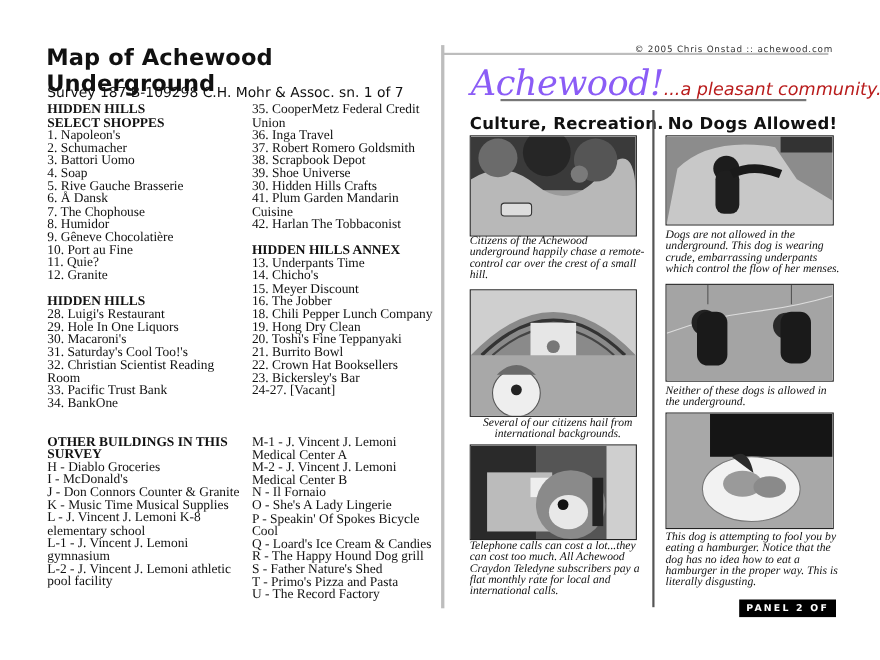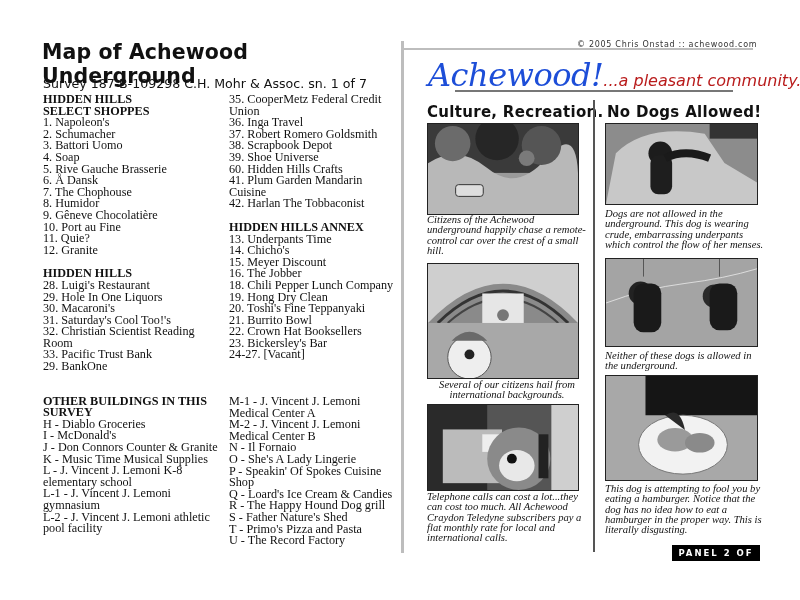--- a/index.html
+++ b/index.html
@@ -14,21 +14,21 @@
   .col-a { left: 43px; top: 94px; width: 180px; }
   .col-b { left: 229px; top: 94px; width: 168px; }
   .sec-head { font-weight: bold; font-size: 12.2px; line-height: 11.6px; }
   .gap { height: 12px; }
   .gap-lg { height: 23px; }
   .item { display: block; }
   .vrule-left { position: absolute; left: 401px; top: 41px; width: 3px; height: 512px; background: #bdbdbd; }
   .top-rule { position: absolute; left: 403px; top: 48px; width: 350px; height: 2px; background: #bdbdbd; }
   .copyright { position: absolute; left: 577px; top: 40px; font-family: "DejaVu Sans", sans-serif; font-size: 8px; letter-spacing: 0.7px; color: #333; white-space: nowrap; }
   .brand { position: absolute; left: 428px; top: 56px; white-space: nowrap; }
-  .brand-big { font-family: "DejaVu Serif", serif; font-style: italic; font-size: 32px; color: #1d4ed8; font-weight: normal; letter-spacing: -0.5px; }
+  .brand-big { font-family: "DejaVu Serif", serif; font-style: italic; font-size: 32px; color: #8b5cf6; font-weight: normal; letter-spacing: -0.5px; }
   .brand-small { font-family: "DejaVu Sans", sans-serif; font-style: italic; font-size: 16px; color: #b91c1c; }
   .brand-underline { position: absolute; left: 455px; top: 90px; width: 278px; height: 2px; background: #777; }
   .col-head { position: absolute; font-family: "DejaVu Sans", sans-serif; font-weight: bold; font-size: 15px; color: #111; white-space: nowrap; letter-spacing: 0.3px; }
   .col-head.a { left: 427px; top: 103px; }
   .col-head.b { left: 607px; top: 103px; }
   .vrule-mid { position: absolute; left: 593px; top: 100px; width: 2px; height: 452px; background: #555; }
 
   .photo { position: absolute; border: 1.5px solid #222; overflow: hidden; }
   .photo .ph { width: 100%; height: 100%; }
   .caption { position: absolute; font-family: "Liberation Serif", serif; font-style: italic; font-size: 10.6px; line-height: 10.3px; color: #111; }
@@ -63,21 +63,21 @@
     </div>
     <div class="gap"></div>
     <div class="sec-head">HIDDEN HILLS</div>
     <div>
       <span class="item">28. Luigi's Restaurant</span>
       <span class="item">29. Hole In One Liquors</span>
       <span class="item">30. Macaroni's</span>
       <span class="item">31. Saturday's Cool Too!'s</span>
       <span class="item">32. Christian Scientist Reading Room</span>
       <span class="item">33. Pacific Trust Bank</span>
-      <span class="item">29. BankOne</span>
+      <span class="item">34. BankOne</span>
     </div>
     <div class="gap-lg"></div>
     <div class="sec-head">OTHER BUILDINGS IN THIS SURVEY</div>
     <div>
       <span class="item">H - Diablo Groceries</span>
       <span class="item">I - McDonald's</span>
       <span class="item">J - Don Connors Counter &amp; Granite</span>
       <span class="item">K - Music Time Musical Supplies</span>
       <span class="item">L - J. Vincent J. Lemoni K-8 elementary school</span>
       <span class="item">L-1 - J. Vincent J. Lemoni gymnasium</span>
@@ -85,21 +85,21 @@
     </div>
   </div>
 
   <div class="col col-b">
     <div>
       <span class="item">35. CooperMetz Federal Credit Union</span>
       <span class="item">36. Inga Travel</span>
       <span class="item">37. Robert Romero Goldsmith</span>
       <span class="item">38. Scrapbook Depot</span>
       <span class="item">39. Shoe Universe</span>
-      <span class="item">60. Hidden Hills Crafts</span>
+      <span class="item">30. Hidden Hills Crafts</span>
       <span class="item">41. Plum Garden Mandarin Cuisine</span>
       <span class="item">42. Harlan The Tobbaconist</span>
     </div>
     <div class="gap"></div>
     <div class="sec-head">HIDDEN HILLS ANNEX</div>
     <div>
       <span class="item">13. Underpants Time</span>
       <span class="item">14. Chicho's</span>
       <span class="item">15. Meyer Discount</span>
       <span class="item">16. The Jobber</span>
@@ -111,21 +111,21 @@
       <span class="item">23. Bickersley's Bar</span>
       <span class="item">24-27. [Vacant]</span>
     </div>
     <div class="gap-lg"></div>
     <div class="gap"></div>
     <div>
       <span class="item">M-1 - J. Vincent J. Lemoni Medical Center A</span>
       <span class="item">M-2 - J. Vincent J. Lemoni Medical Center B</span>
       <span class="item">N - Il Fornaio</span>
       <span class="item">O - She's A Lady Lingerie</span>
-      <span class="item">P - Speakin' Of Spokes Cuisine Shop</span>
+      <span class="item">P - Speakin' Of Spokes Bicycle Cool</span>
       <span class="item">Q - Loard's Ice Cream &amp; Candies</span>
       <span class="item">R - The Happy Hound Dog grill</span>
       <span class="item">S - Father Nature's Shed</span>
       <span class="item">T - Primo's Pizza and Pasta</span>
       <span class="item">U - The Record Factory</span>
     </div>
   </div>
 </div>
 
 <div class="vrule-left"></div>

